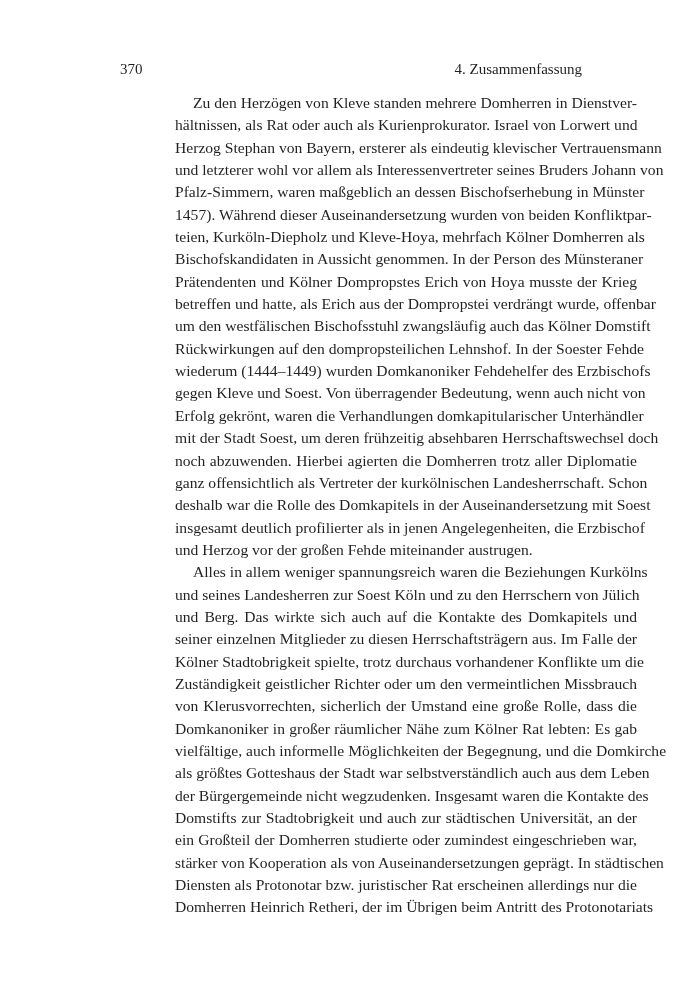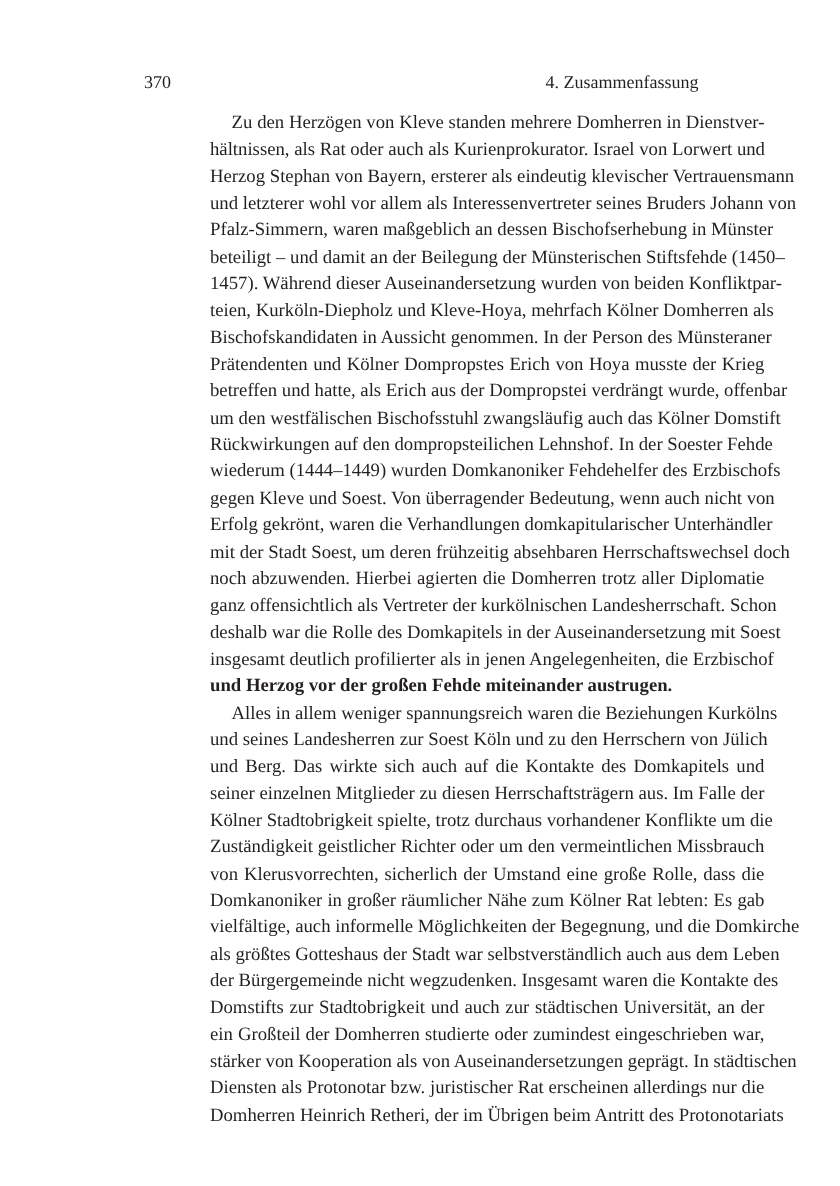--- a/index.html
+++ b/index.html
@@ -50,39 +50,37 @@
       white-space: nowrap;
       text-align: justify;
       text-align-last: justify;
       height: 22.35px;
     }
     .line.indent {
       padding-left: 18px;
     }
     .line.last {
       text-align-last: left;
-      font-weight: bold;
     }
   </style>
 </head>
 <body>
 
 <div class="page-header">
   <span class="page-number">370</span>
   <span class="running-head">4. Zusammenfassung</span>
 </div>
 
 <div class="body-text" id="body-text">
     <div>
       <span class="line indent">Zu den Herzögen von Kleve standen mehrere Domherren in Dienstver-</span>
       <span class="line">hältnissen, als Rat oder auch als Kurienprokurator. Israel von Lorwert und</span>
       <span class="line">Herzog Stephan von Bayern, ersterer als eindeutig klevischer Vertrauensmann</span>
       <span class="line">und letzterer wohl vor allem als Interessenvertreter seines Bruders Johann von</span>
       <span class="line">Pfalz-Simmern, waren maßgeblich an dessen Bischofserhebung in Münster</span>
-      <span class="line">beteiligt – und damit an der Beilegung der Münsterischen Stiftsfehde (1450–</span>
       <span class="line">1457). Während dieser Auseinandersetzung wurden von beiden Konfliktpar-</span>
       <span class="line">teien, Kurköln-Diepholz und Kleve-Hoya, mehrfach Kölner Domherren als</span>
       <span class="line">Bischofskandidaten in Aussicht genommen. In der Person des Münsteraner</span>
       <span class="line">Prätendenten und Kölner Dompropstes Erich von Hoya musste der Krieg</span>
       <span class="line">betreffen und hatte, als Erich aus der Dompropstei verdrängt wurde, offenbar</span>
       <span class="line">um den westfälischen Bischofsstuhl zwangsläufig auch das Kölner Domstift</span>
       <span class="line">Rückwirkungen auf den dompropsteilichen Lehnshof. In der Soester Fehde</span>
       <span class="line">wiederum (1444–1449) wurden Domkanoniker Fehdehelfer des Erzbischofs</span>
       <span class="line">gegen Kleve und Soest. Von überragender Bedeutung, wenn auch nicht von</span>
       <span class="line">Erfolg gekrönt, waren die Verhandlungen domkapitularischer Unterhändler</span>

